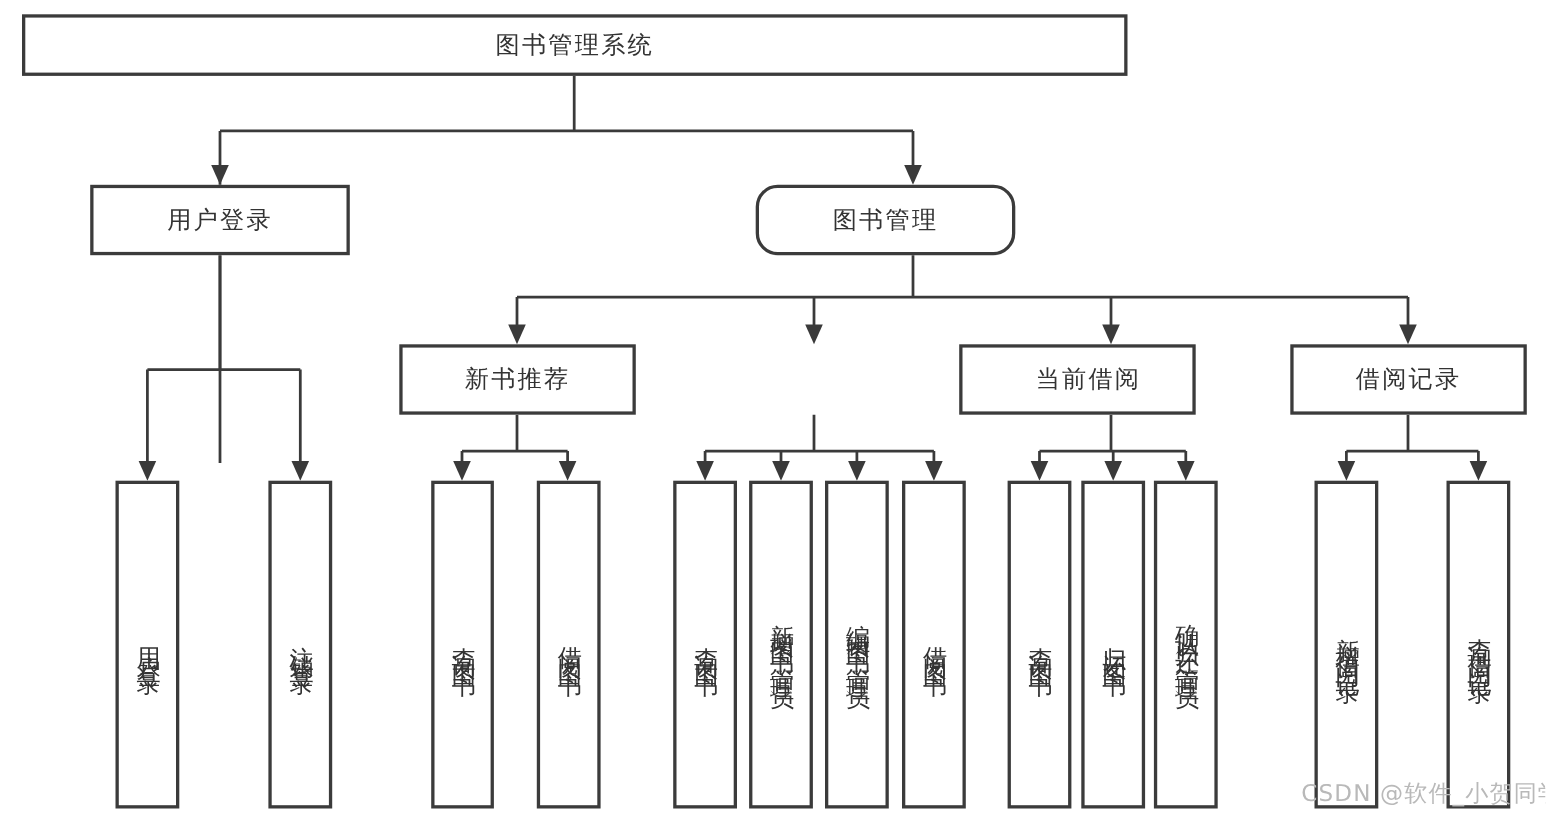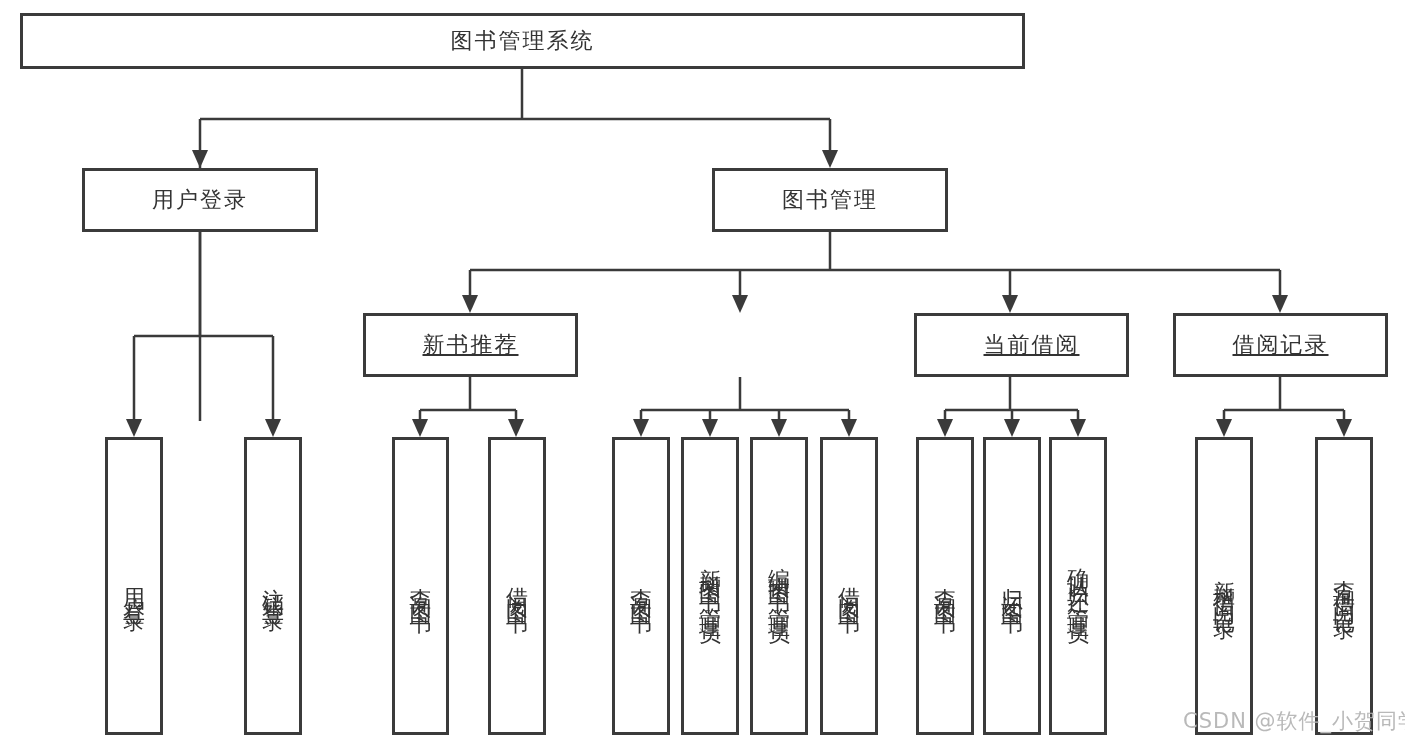--- a/index.html
+++ b/index.html
@@ -23,25 +23,25 @@
     background: #ffffff;
     display: flex;
     align-items: center;
     justify-content: center;
     color: #333333;
   }
   .hnode { font-size: 22px; letter-spacing: 2px; }
   .node-root  { left: 20px;   top: 13px;  width: 1005px; height: 56px; }
   .node-l2    { top: 168px; width: 236px; height: 64px; }
   .node-l2-a  { left: 82px; }
-  .node-l2-b  { left: 712px; }
-  .node-l3    { top: 313px; width: 215px; height: 64px; text-decoration: underline; }
+  .node-l2-b  { left: 687px; border-radius: 20px; }
+  .node-l3    { top: 313px; width: 215px; height: 64px; }
   .node-l3-a  { left: 363px; }
   .node-l3-b  { left: 633px; }
-  .node-l3-c  { left: 914px; padding-left: 20px; }
+  .node-l3-c  { left: 872px; padding-left: 20px; }
   .node-l3-d  { left: 1173px; }
   .vnode {
     top: 437px;
     height: 298px;
     width: 58px;
   }
   .vnode .vlabel {
     writing-mode: vertical-rl;
     text-orientation: mixed;
     font-size: 22px;

